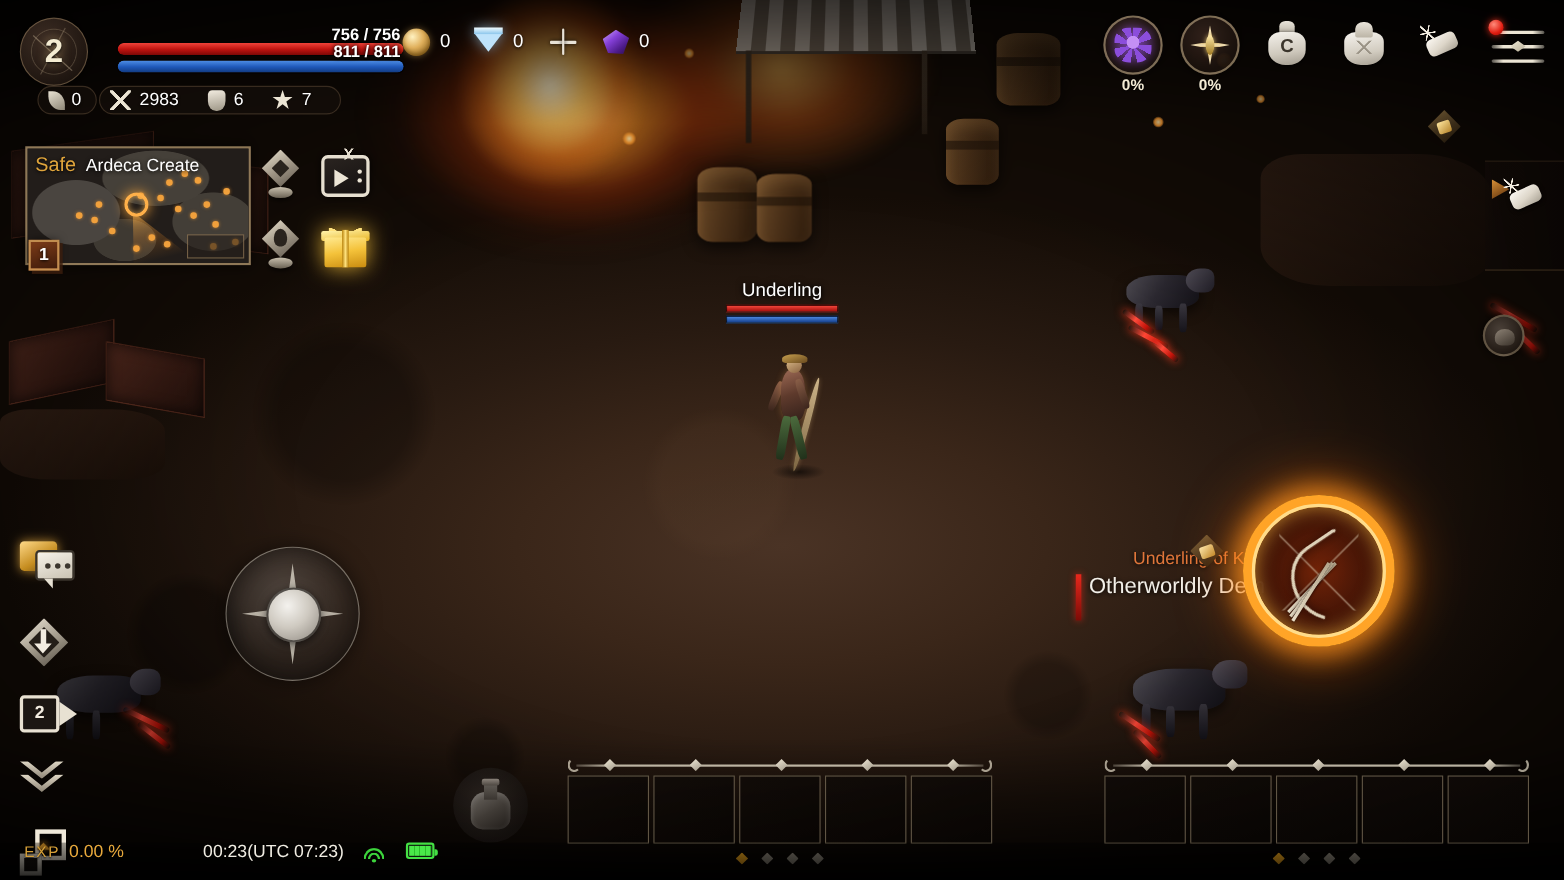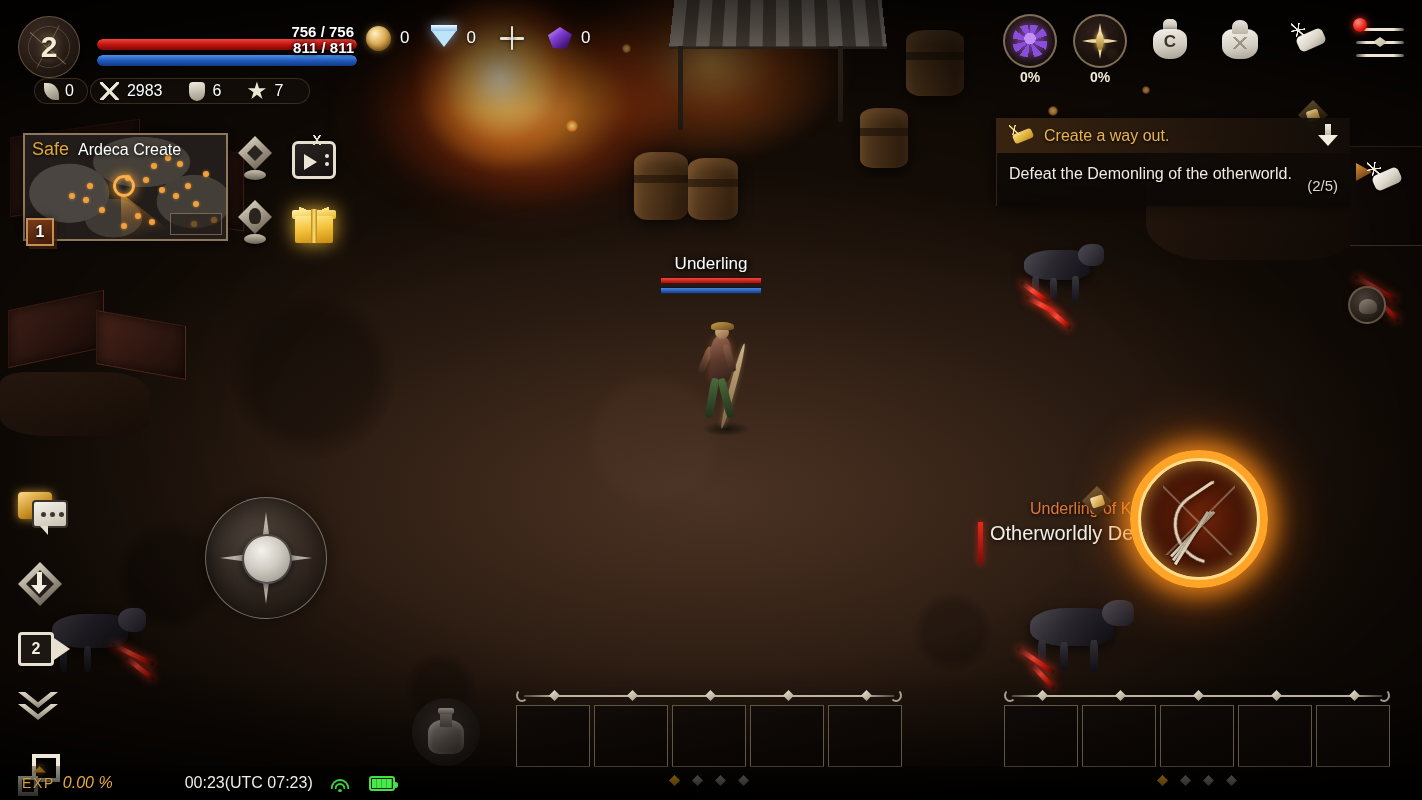--- a/index.html
+++ b/index.html
@@ -160,21 +160,21 @@
       linear-gradient(42deg, transparent 46%, rgba(225,205,170,.8) 47.5%, transparent 49%),
       linear-gradient(118deg, transparent 47%, rgba(215,195,160,.6) 48.4%, transparent 50%),
       radial-gradient(circle at 50% 50%, transparent 58%, rgba(210,190,155,.45) 60%, transparent 63%);
   }
   .lvl-num {
     position:relative; z-index:2;
     font-size:30px; font-weight:700; color:#f4ecd2;
     text-shadow:0 1px 3px #000, 0 0 9px rgba(255,220,150,.5);
     line-height:1;
   }
-  .bars { position:absolute; left:78px; top:22px; width:262px;text-decoration:underline; }
+  .bars { position:absolute; left:88px; top:22px; width:262px;text-decoration:underline; }
   .bar-row { position:relative; height:13px; margin-bottom:3px; }
   .bar-track {
     position:absolute; inset:0; border-radius:7px;
     background:rgba(14,9,6,.72);
     border:1px solid rgba(0,0,0,.55);
     overflow:hidden;
   }
   .bar-fill { position:absolute; left:0; top:0; bottom:0; border-radius:7px; }
   .bar-hp { background:linear-gradient(180deg,#f0443a 0%,#c01410 52%,#7e0806 100%); }
   .bar-mp { background:linear-gradient(180deg,#4f8fe6 0%,#1f59ba 52%,#123a80 100%); }
@@ -887,25 +887,25 @@
     width:11px; height:11px;
     background:#8e877a;
     clip-path:polygon(50% 0,100% 50%,50% 100%,0 50%);
   }
   .pg-dia.on { background:#f2a81c; box-shadow:0 0 6px rgba(255,170,30,.8); }
 
   
   .statusbar {
     position:absolute; left:0; bottom:0; width:100%; height:34px;
     background:linear-gradient(180deg, rgba(0,0,0,.35), rgba(0,0,0,.88));
-    display:flex; align-items:center;
+    display:flex; 
   }
   .exp-wrap { display:flex; align-items:baseline; gap:8px; margin-left:22px; }
   .exp-lbl { font-size:14px; letter-spacing:1.6px; color:#d6a038; text-shadow:0 1px 2px #000; }
-  .exp-val { font-size:16px; color:#e8a93c; text-shadow:0 1px 2px #000;font-style:italic; }
+  .exp-val { font-size:16px; color:#e8a93c; text-shadow:0 1px 2px #000; }
   .clock { margin-left:72px; font-size:16px; color:#f0ece2; text-shadow:0 1px 2px #000; }
   .wifi { position:relative; width:22px; height:18px; margin-left:16px; }
   .wifi span {
     position:absolute; left:50%; bottom:0; transform:translateX(-50%);
     border:2px solid #3cd43c; border-bottom:0; border-radius:50% 50% 0 0/100% 100% 0 0;
   }
   .wifi .w1 { width:4px; height:3px; background:#3cd43c; border:0; border-radius:50%; bottom:0; }
   .wifi .w2 { width:11px; height:6px; bottom:3px; }
   .wifi .w3 { width:19px; height:10px; bottom:3px; }
   .batt {
@@ -1151,31 +1151,20 @@
           <span class="gift-bow"></span>
           <span class="gift-lid"></span>
           <span class="gift-box"></span>
           <span class="gift-rib"></span>
         </div>
       </div>
     </div>
   </div>
 
   <div class="q-item-ico"></div>
-  <div class="quest">
-    <div class="q-head">
-      <span class="q-scroll"></span>
-      <span class="q-title">Create a way out.</span>
-      <span class="q-collapse"></span>
-    </div>
-    <div class="q-body">
-      <span class="q-desc">Defeat the Demonling of the otherworld.</span>
-      <span class="q-prog">(2/5)</span>
-    </div>
-  </div>
 
   <div class="right-tab">
     <span class="rt-marker"></span>
     <span class="scroll-ico"></span>
   </div>
   <div class="circle-dark"></div>
 
   <div class="np">
     <div class="np-name">Underling</div>
     <div class="np-hp"></div>

